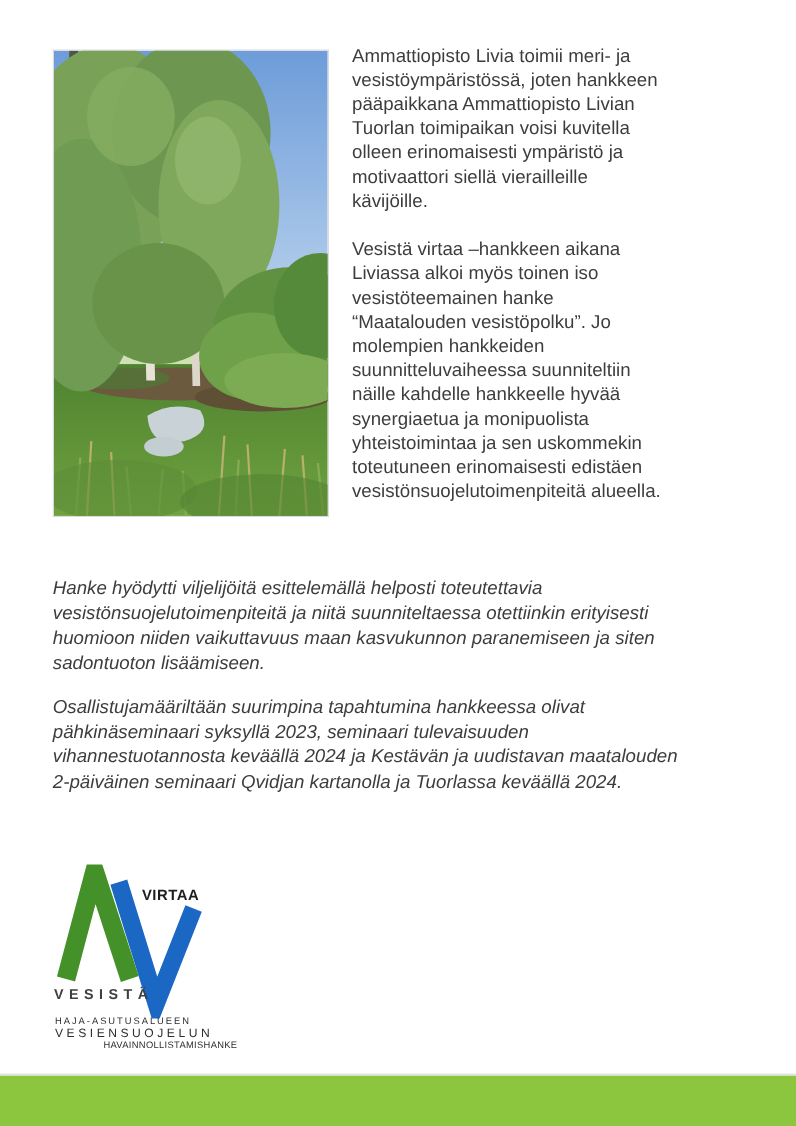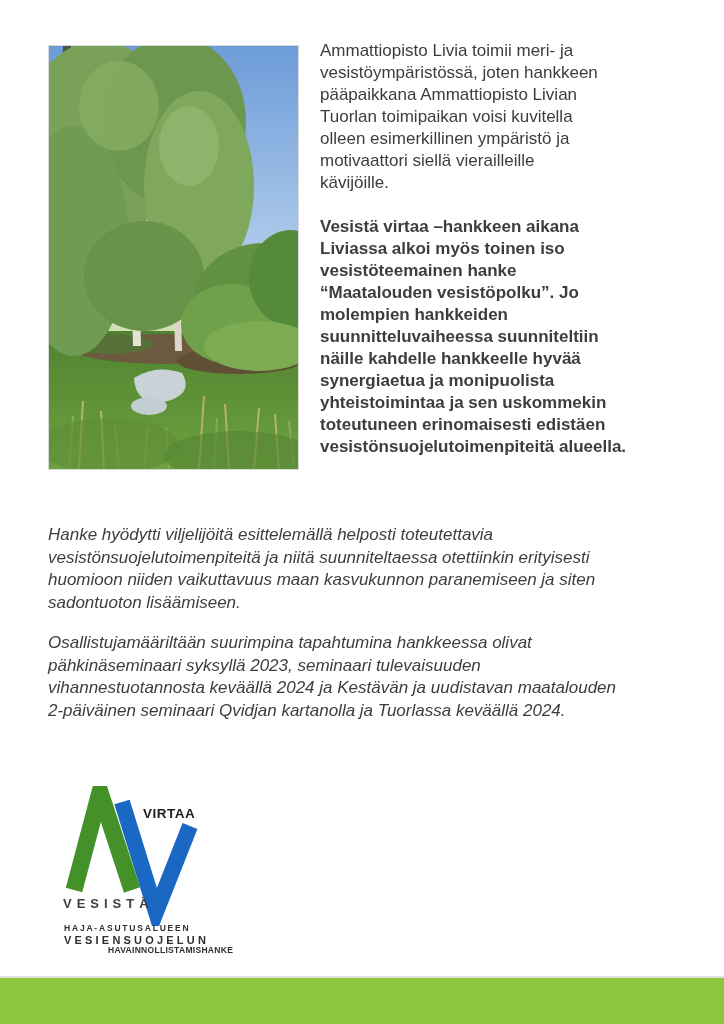--- a/index.html
+++ b/index.html
@@ -17,39 +17,39 @@
   }
   .photo svg{display:block;}
   .col-right{
     position:absolute;left:320px;top:40px;width:398px;
   }
   .col-right p, .body-text p{
     margin:0;
     font-size:17px;line-height:22px;
     white-space:pre-line;
   }
-  .col-right p + p{margin-top:22px;font-weight:bold;}
+  .col-right p + p{margin-top:22px;}
   .body-text{
     position:absolute;left:48px;top:524px;width:665px;font-style:italic;
   }
   .body-text p{line-height:22.5px;}
   .body-text p + p{margin-top:18px;}
   .logo{
-    position:absolute;left:56px;top:786px;width:220px;height:185px;text-align:right;
+    position:absolute;left:42px;top:786px;width:220px;height:185px;text-align:right;
   }
   .logo .mark{position:absolute;left:0;top:0;}
   .logo .virtaa{
     position:absolute;left:87px;top:20px;
     font-size:13.5px;font-weight:800;color:#1e1e1e;letter-spacing:0.5px;
   }
   .logo .vesista{
     position:absolute;left:7px;top:110px;
     font-size:13px;font-weight:700;color:#404040;letter-spacing:5px;
   }
-  .logo .tag{position:absolute;left:8px;color:#2f2f2f;font-weight:700;}
+  .logo .tag{position:absolute;left:8px;color:#2f2f2f;font-weight:400;}
   .logo .tag1{top:137px;font-size:8.5px;letter-spacing:1.8px;}
   .logo .tag2{top:148px;font-size:11px;letter-spacing:3.2px;}
   .logo .tag3{top:159px;font-size:8.5px;letter-spacing:0.3px;padding-left:44px;}
   .footer-line{
     position:absolute;left:0;bottom:46px;width:724px;height:2px;background:#dfe3df;
   }
   .footer-bar{
     position:absolute;left:0;bottom:0;width:724px;height:46px;background:#8CC63E;
   }
 </style>
@@ -113,21 +113,21 @@
       <ellipse cx="60" cy="400" rx="70" ry="28" fill="#5d8c38" opacity="0.6"></ellipse>
       <ellipse cx="190" cy="410" rx="75" ry="25" fill="#548433" opacity="0.6"></ellipse>
     </svg>
   </div>
 
   <div class="col-right">
     <p>Ammattiopisto Livia toimii  meri- ja
 vesistöympäristössä, joten hankkeen
 pääpaikkana Ammattiopisto Livian
 Tuorlan toimipaikan voisi kuvitella
-olleen esimerkillinen ympäristö ja
+olleen erinomaisesti ympäristö ja
 motivaattori siellä vierailleille
 kävijöille.</p>
     <p>Vesistä virtaa –hankkeen aikana
 Liviassa alkoi myös toinen iso
 vesistöteemainen hanke
 “Maatalouden vesistöpolku”. Jo
 molempien hankkeiden
 suunnitteluvaiheessa suunniteltiin
 näille kahdelle hankkeelle hyvää
 synergiaetua ja monipuolista

